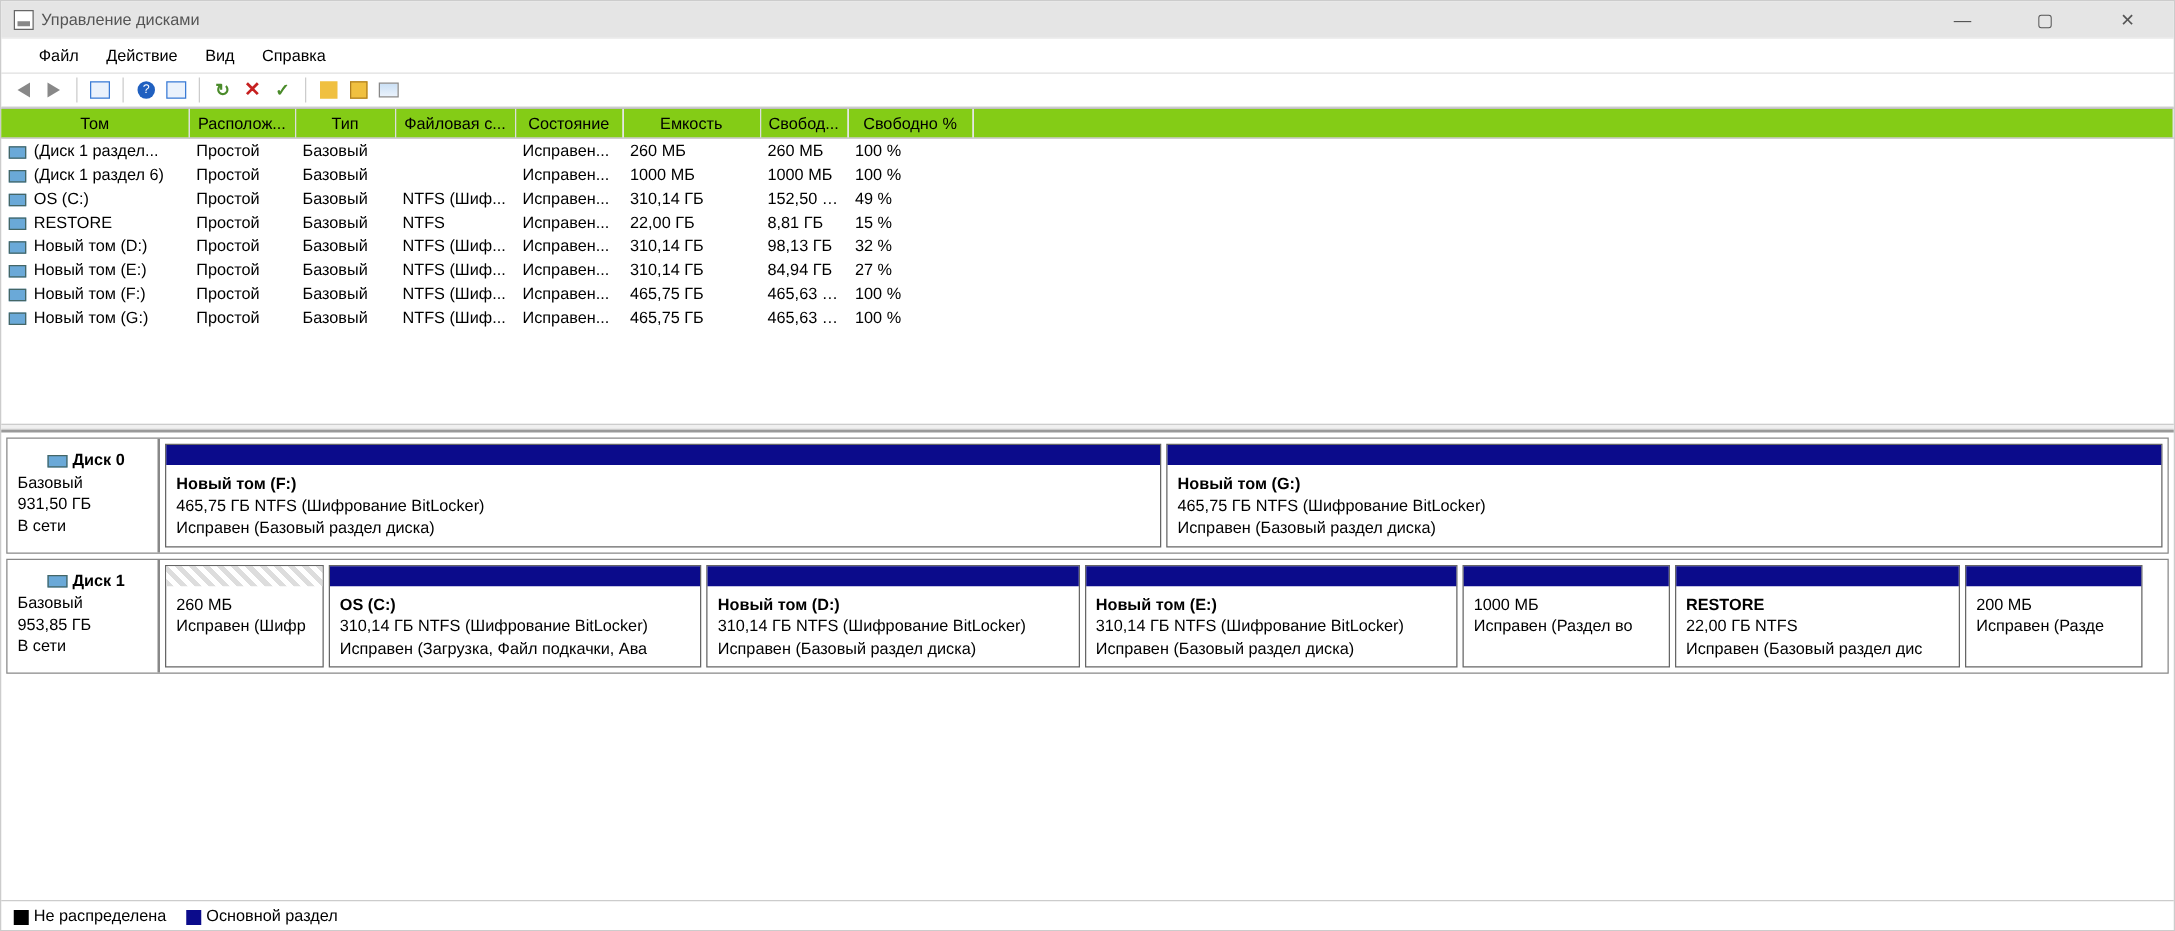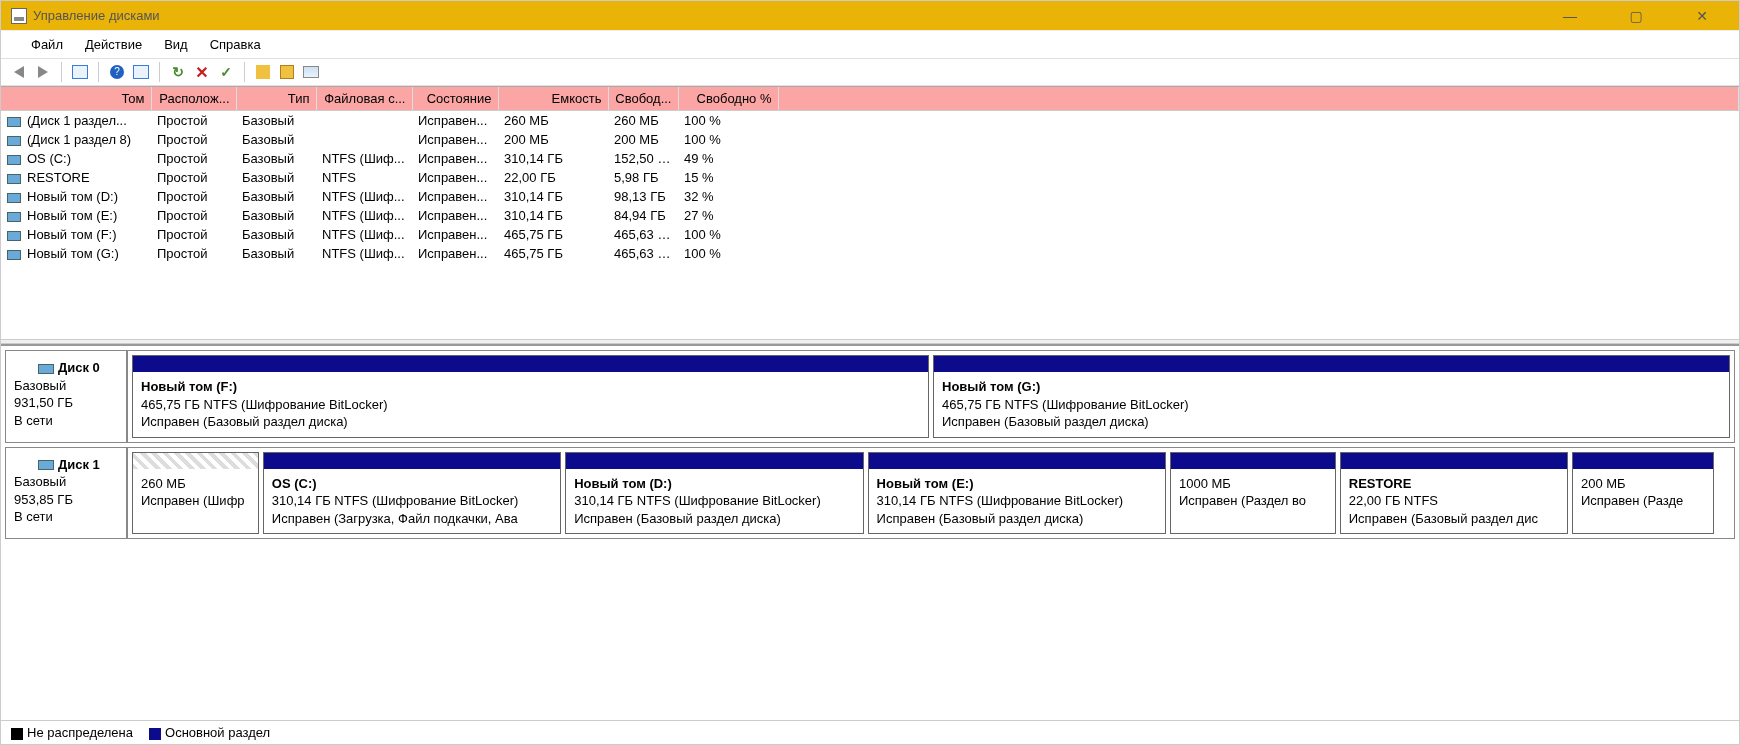--- a/index.html
+++ b/index.html
@@ -1,18 +1,18 @@
 <!DOCTYPE html>
 <html><head>
 <meta charset="utf-8">
 <style>
   * { box-sizing: border-box; }
   html, body { margin: 0; padding: 0; font-family: "Segoe UI", Tahoma, sans-serif; font-size: 13px; color: #000; background: #fff; height: 100%; overflow: hidden; }
   .window { width: 1740px; height: 745px; display: flex; flex-direction: column; border: 1px solid #ccc; background: #fff; }
-  .titlebar { height: 30px; display: flex; align-items: center; padding: 0 10px; gap: 6px; background: #eab308; border-bottom: 1px solid #f0f0f0; }
+  .titlebar { height: 30px; display: flex; align-items: center; padding: 0 10px; gap: 6px; background: #e5e5e5; border-bottom: 1px solid #f0f0f0; }
   .title-icon { width: 16px; height: 16px; background: #fff; border:1px solid #666; position:relative; }
   .title-icon::after{content:"";position:absolute;left:2px;right:2px;bottom:2px;height:4px;background:#888;}
   .titlebar .title { flex: 1; font-size: 13px; color: #555; }
   .win-controls { display: flex; gap: 20px; color: #555; padding: 0 4px; }
   .win-btn { width: 46px; text-align: center; cursor: default; font-size: 14px; }
   .menubar { display: flex; gap: 14px; padding: 4px 26px; font-size: 13px; }
   .menubar span { padding: 2px 4px; cursor: default; }
   .toolbar { display: flex; align-items: center; gap: 4px; padding: 2px 8px; border-top: 1px solid #e0e0e0; border-bottom: 1px solid #e0e0e0; height: 28px; }
   .tb-sep { width: 1px; height: 20px; background: #ccc; margin: 0 4px; }
   .tb-btn { width: 20px; height: 20px; display: flex; align-items: center; justify-content: center; font-size: 14px; }
@@ -21,21 +21,21 @@
   .arrow-right{border-left:10px solid #888;}
   .ic-box{width:16px;height:14px;border:1px solid #3a7bd5;background:#eaf2fc;}
   .ic-help{width:14px;height:14px;border-radius:50%;background:#2060c0;color:#fff;font-size:10px;line-height:14px;text-align:center;}
   .ic-x{color:#c62020;font-weight:bold;font-size:16px;}
   .ic-check{color:#4a8b2a;font-weight:bold;}
   .ic-yellow{width:14px;height:14px;background:#f0c040;}
   .ic-yellow2{width:14px;height:14px;background:#f0c040;border:1px solid #b08020;}
   .ic-prop{width:16px;height:12px;border:1px solid #888;background:linear-gradient(#cbe0f5,#eaf2fc);}
   .grid-wrap { flex: 0 0 auto; border-top: 1px solid #aaa; }
   .grid { width: 100%; border-collapse: collapse; table-layout: fixed; }
-  .grid th { text-align: right; font-weight: normal; background: #fca5a5; border-right: 1px solid #ddd; border-bottom: 1px solid #ccc; padding: 4px 6px; font-size: 13px; white-space: nowrap; overflow: hidden; text-overflow: ellipsis; }
+  .grid th { text-align: center; font-weight: normal; background: #84cc16; border-right: 1px solid #ddd; border-bottom: 1px solid #ccc; padding: 4px 6px; font-size: 13px; white-space: nowrap; overflow: hidden; text-overflow: ellipsis; }
   .grid td { padding: 2px 6px; font-size: 13px; white-space: nowrap; overflow: hidden; text-overflow: ellipsis; }
   .vol-icon{display:inline-block;width:14px;height:10px;background:#6aa9d8;border:1px solid #466; margin-right:6px; vertical-align:middle;}
   .grid-space{height:76px;}
   .graph-wrap { flex: 1; border-top: 2px solid #999; overflow: hidden; }
   .disk-row { display: flex; border: 1px solid #888; margin: 4px; }
   .disk-info { width: 122px; padding: 8px; border-right: 2px solid #888; font-size: 13px; line-height: 1.35; }
   .disk-info .name { font-weight: bold; margin-left: 24px; }
   .disk-ico{display:inline-block;width:16px;height:10px;background:#6aa9d8;border:1px solid #466;margin-right:4px;vertical-align:middle;}
   .parts { flex: 1; display: flex; gap: 4px; padding: 4px; }
   .part { border: 1px solid #666; display: flex; flex-direction: column; min-width: 0; }
@@ -143,27 +143,27 @@
             <td>Простой</td>
             <td>Базовый</td>
             <td></td>
             <td>Исправен...</td>
             <td>260 МБ</td>
             <td>260 МБ</td>
             <td>100 %</td>
             <td></td>
           </tr>
           <tr>
-            <td><span class="vol-icon"></span>(Диск 1 раздел 8)</td>
-            <td>Простой</td>
-            <td>Базовый</td>
-            <td></td>
-            <td>Исправен...</td>
-            <td>200 МБ</td>
-            <td>200 МБ</td>
+            <td><span class="vol-icon"></span>(Диск 1 раздел 6)</td>
+            <td>Простой</td>
+            <td>Базовый</td>
+            <td></td>
+            <td>Исправен...</td>
+            <td>1000 МБ</td>
+            <td>1000 МБ</td>
             <td>100 %</td>
             <td></td>
           </tr>
           <tr>
             <td><span class="vol-icon"></span>OS (C:)</td>
             <td>Простой</td>
             <td>Базовый</td>
             <td>NTFS (Шиф...</td>
             <td>Исправен...</td>
             <td>310,14 ГБ</td>
@@ -171,21 +171,21 @@
             <td>49 %</td>
             <td></td>
           </tr>
           <tr>
             <td><span class="vol-icon"></span>RESTORE</td>
             <td>Простой</td>
             <td>Базовый</td>
             <td>NTFS</td>
             <td>Исправен...</td>
             <td>22,00 ГБ</td>
-            <td>5,98 ГБ</td>
+            <td>8,81 ГБ</td>
             <td>15 %</td>
             <td></td>
           </tr>
           <tr>
             <td><span class="vol-icon"></span>Новый том (D:)</td>
             <td>Простой</td>
             <td>Базовый</td>
             <td>NTFS (Шиф...</td>
             <td>Исправен...</td>
             <td>310,14 ГБ</td>

